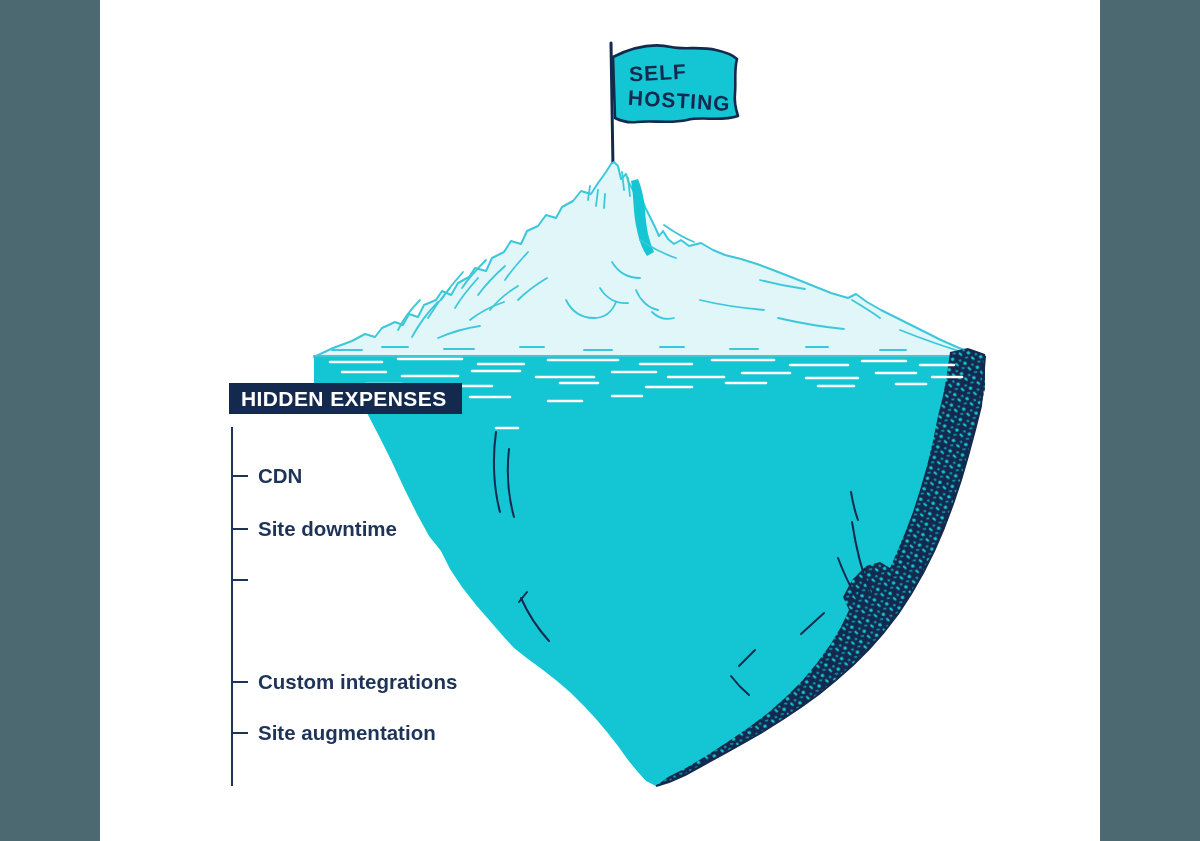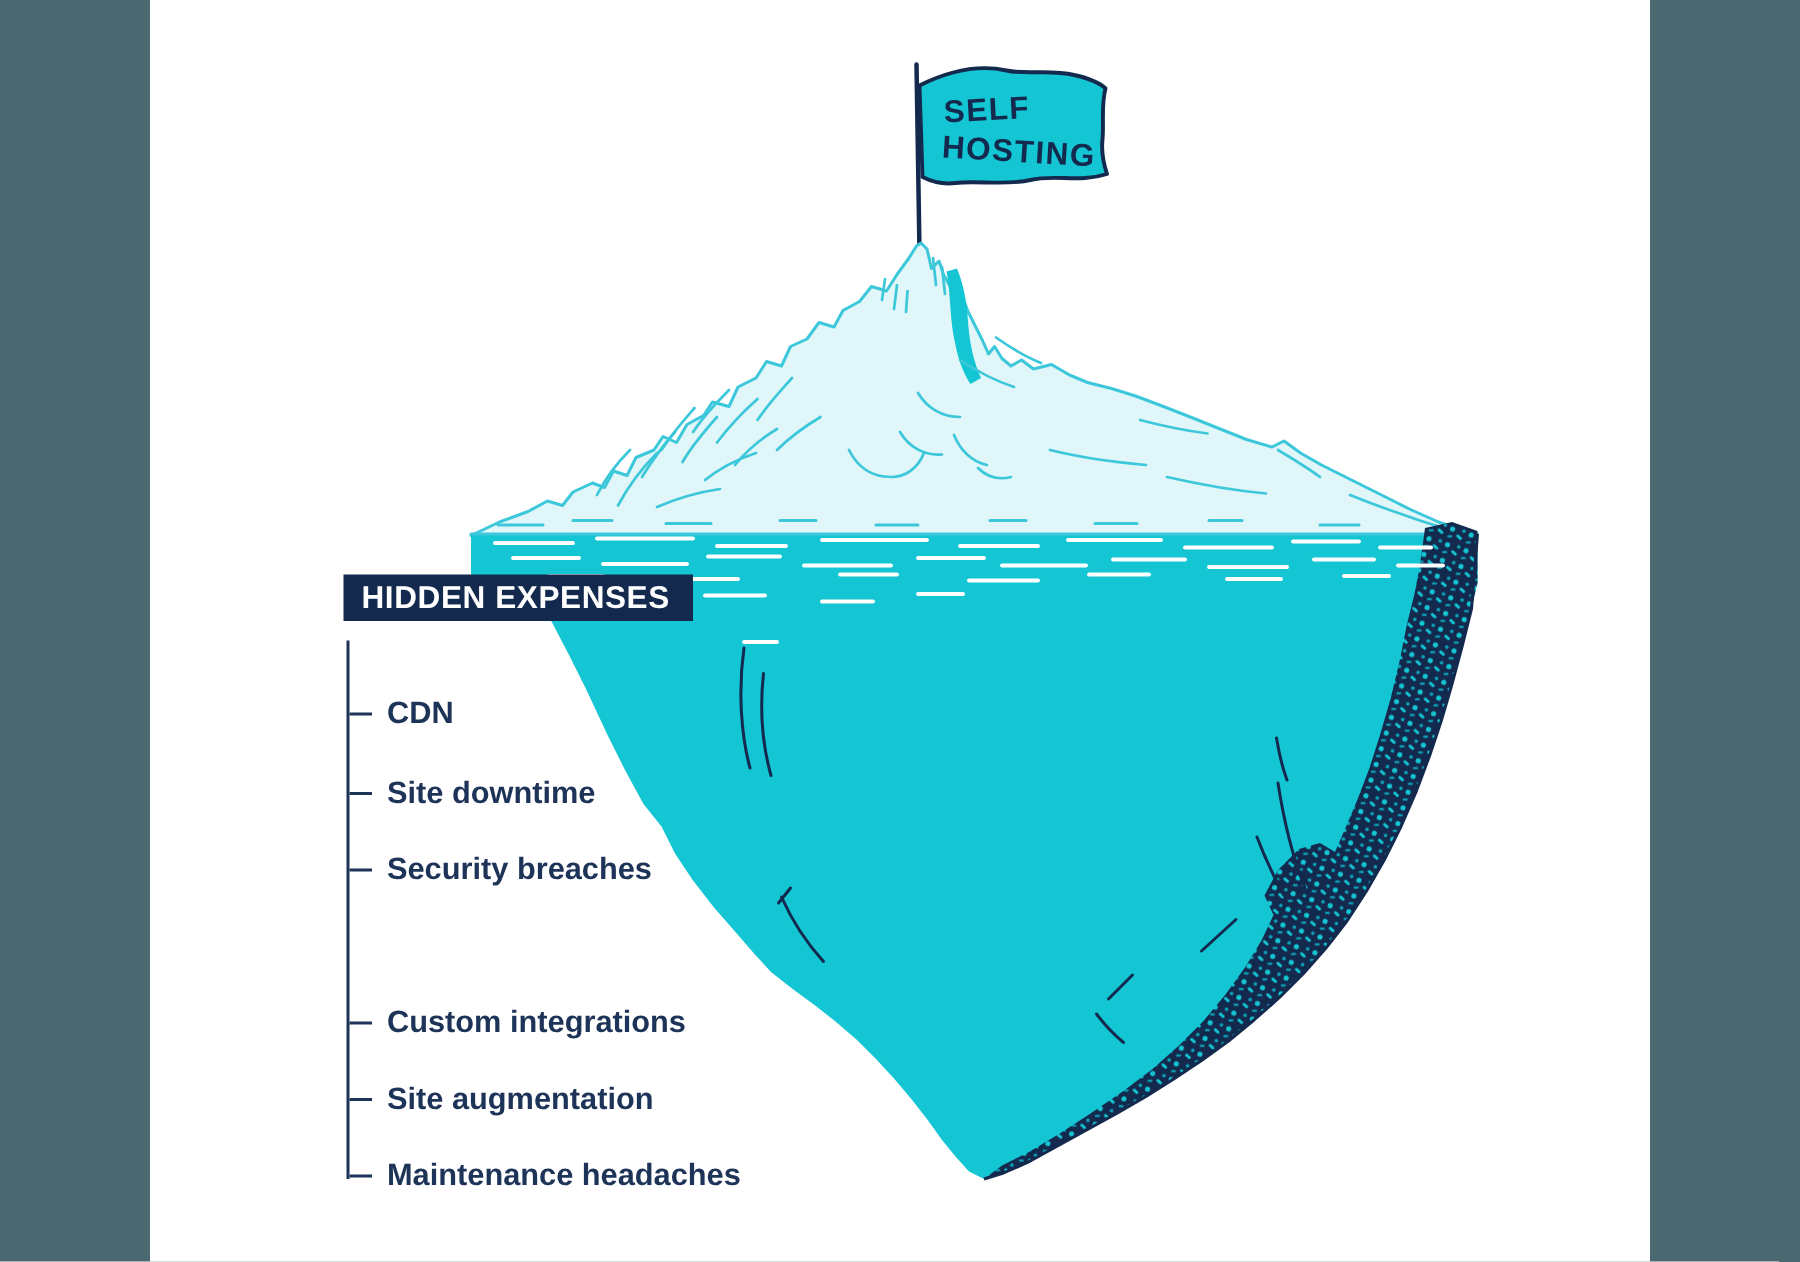--- a/index.html
+++ b/index.html
@@ -200,27 +200,22 @@
   <div class="expense-item" style="top:36px">
     <span class="tick"></span>
     <span>CDN</span>
   </div>
   <div class="expense-item" style="top:89px">
     <span class="tick"></span>
     <span>Site downtime</span>
   </div>
   <div class="expense-item" style="top:140px">
     <span class="tick"></span>
-    <span>Security breaches</span>
   </div>
   <div class="expense-item" style="top:242px">
     <span class="tick"></span>
     <span>Custom integrations</span>
   </div>
   <div class="expense-item" style="top:293px">
     <span class="tick"></span>
     <span>Site augmentation</span>
   </div>
-  <div class="expense-item" style="top:344px">
-    <span class="tick"></span>
-    <span>Maintenance headaches</span>
-  </div>
 </div>
 
 </body></html>

